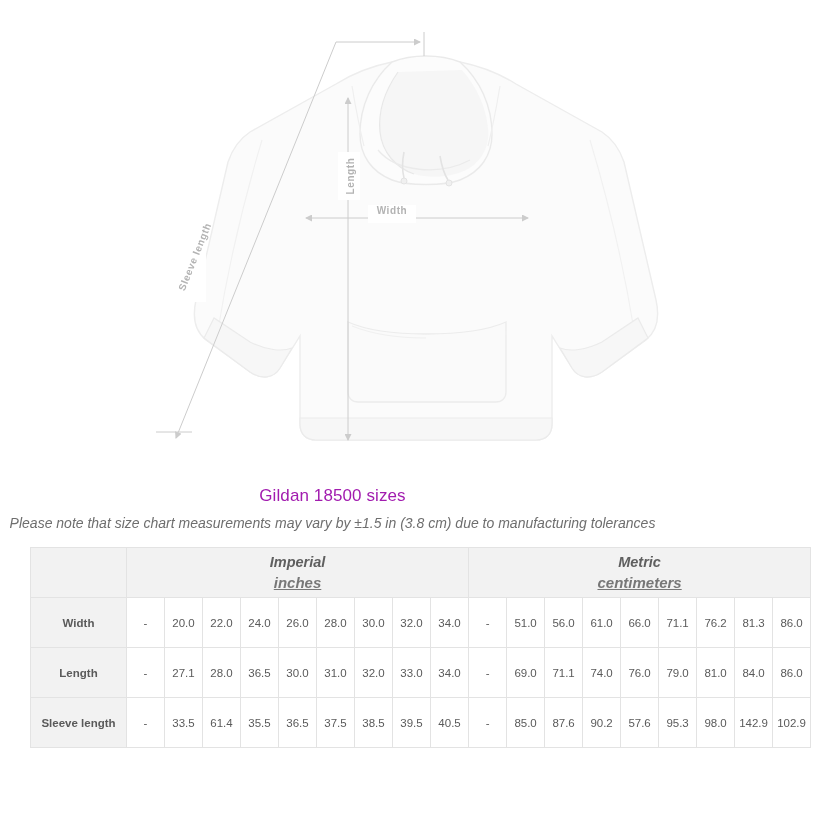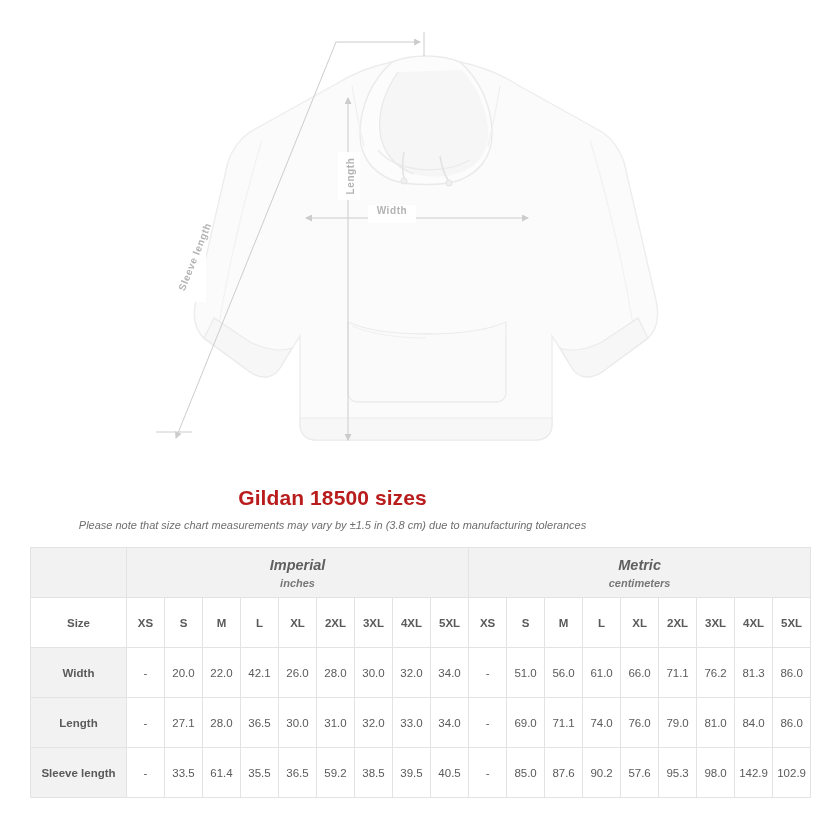--- a/index.html
+++ b/index.html
@@ -30,27 +30,27 @@
   .illustration svg {
     display: block;
   }
 
   
   .title-block {
     text-align: center;
     margin-top: 6px;
   }
   .chart-title {
-    font-size: 21px;
-    font-weight: bold;
-    color: #b91c1c;
+    font-size: 17px;
+    font-weight: normal;
+    color: #a21caf;
     letter-spacing: 0.1px;
   }
   .chart-note {
-    font-size: 11px;
+    font-size: 14px;
     font-style: italic;
     color: #6e6e6e;
     margin-top: 9px;
   }
 
   
   .table-wrap {
     margin: 16px 30px 0 30px;
   }
   table.size-table {
@@ -74,25 +74,26 @@
     vertical-align: middle;
   }
   .unit-name {
     font-size: 14.5px;
     font-style: italic;
     font-weight: bold;
     color: #5f5f5f;
     display: block;
   }
   .unit-sub {
-    font-size: 11px;
+    font-size: 15px;
     font-style: italic;
     color: #777777;
     display: block;
     margin-top: 4px;
+    text-decoration: underline;
   }
   .corner-cell {
     background: #f2f2f2;
     border: none;
   }
   .head-row th {
     background: #ffffff;
     font-weight: bold;
     color: #4a4a4a;
     font-size: 11.5px;
@@ -259,49 +260,28 @@
           <th class="corner-cell"></th>
           <th colspan="9">
             <span class="unit-name">Imperial</span>
             <span class="unit-sub">inches</span>
           </th>
           <th colspan="9">
             <span class="unit-name">Metric</span>
             <span class="unit-sub">centimeters</span>
           </th>
         </tr>
-        <tr class="head-row">
-          <th>Size</th>
-          <th>XS</th>
-          <th>S</th>
-          <th>M</th>
-          <th>L</th>
-          <th>XL</th>
-          <th>2XL</th>
-          <th>3XL</th>
-          <th>4XL</th>
-          <th>5XL</th>
-          <th>XS</th>
-          <th>S</th>
-          <th>M</th>
-          <th>L</th>
-          <th>XL</th>
-          <th>2XL</th>
-          <th>3XL</th>
-          <th>4XL</th>
-          <th>5XL</th>
-        </tr>
       </thead>
       <tbody>
         <tr>
           <td class="row-label">Width</td>
           <td>-</td>
           <td>20.0</td>
           <td>22.0</td>
-          <td>42.1</td>
+          <td>24.0</td>
           <td>26.0</td>
           <td>28.0</td>
           <td>30.0</td>
           <td>32.0</td>
           <td>34.0</td>
           <td>-</td>
           <td>51.0</td>
           <td>56.0</td>
           <td>61.0</td>
           <td>66.0</td>
@@ -331,21 +311,21 @@
           <td>84.0</td>
           <td>86.0</td>
         </tr>
         <tr>
           <td class="row-label">Sleeve length</td>
           <td>-</td>
           <td>33.5</td>
           <td>61.4</td>
           <td>35.5</td>
           <td>36.5</td>
-          <td>59.2</td>
+          <td>37.5</td>
           <td>38.5</td>
           <td>39.5</td>
           <td>40.5</td>
           <td>-</td>
           <td>85.0</td>
           <td>87.6</td>
           <td>90.2</td>
           <td>57.6</td>
           <td>95.3</td>
           <td>98.0</td>

